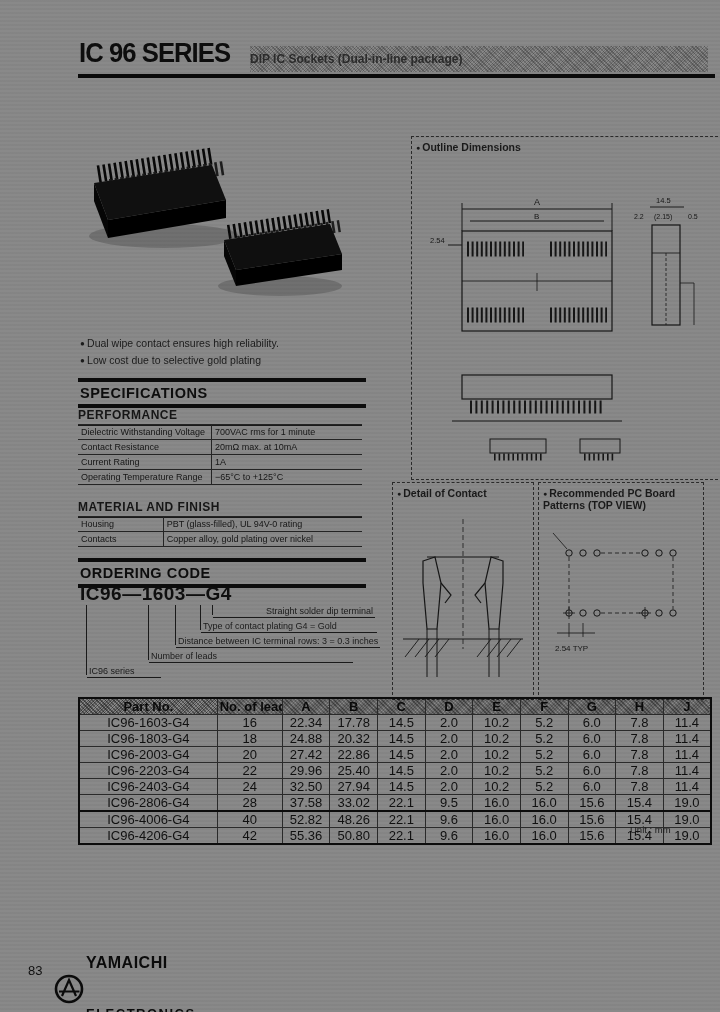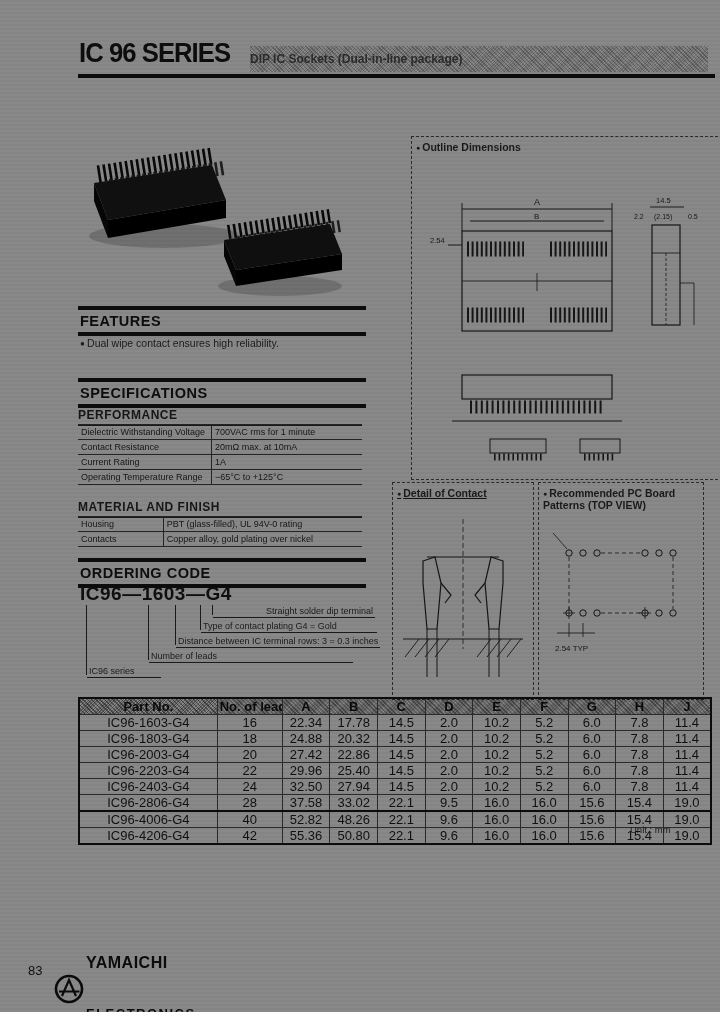--- a/index.html
+++ b/index.html
@@ -136,23 +136,23 @@
       <line x1="58" y1="254" x2="192" y2="254" stroke="#161616" stroke-width="13" stroke-dasharray="2,3.4"></line>
       <line x1="40" y1="268" x2="210" y2="268" stroke="#161616" stroke-width="1"></line>
 
       <rect x="78" y="286" width="56" height="14" fill="none" stroke="#161616" stroke-width="1"></rect>
       <line x1="82" y1="304" x2="130" y2="304" stroke="#161616" stroke-width="7" stroke-dasharray="1.6,3"></line>
       <rect x="168" y="286" width="40" height="14" fill="none" stroke="#161616" stroke-width="1"></rect>
       <line x1="172" y1="304" x2="204" y2="304" stroke="#161616" stroke-width="7" stroke-dasharray="1.6,3"></line>
     </svg>
   </div>
 
-  <div class="abs bar-heading" style="left:78px;top:306px;">FEATURES</div>
   <ul class="abs feature-list">
     <li>Dual wipe contact ensures high reliability.</li>
+    <li>Low cost due to selective gold plating</li>
   </ul>
 
   <div class="abs bar-heading" style="left:78px;top:378px;">SPECIFICATIONS</div>
   <div class="abs sub-heading" style="left:78px;top:408px;">PERFORMANCE</div>
   <table class="abs spec-table perf" style="left:78px;top:424px;">
     <tbody>
         <tr>
           <td>Dielectric Withstanding Voltage</td>
           <td>700VAC rms for 1 minute</td>
         </tr>
@@ -193,21 +193,21 @@
   <div class="abs conn" style="left:175px;top:605px;height:40px;"></div>
   <div class="abs conn" style="left:148px;top:605px;height:55px;"></div>
   <div class="abs conn" style="left:86px;top:605px;height:70px;"></div>
 
   <div class="abs callout" style="left:213px;top:606px;min-width:158px;text-align:right;">Straight solder dip terminal</div>
   <div class="abs callout" style="left:201px;top:621px;min-width:172px;">Type of contact plating G4 = Gold</div>
   <div class="abs callout" style="left:176px;top:636px;">Distance between IC terminal rows: 3 = 0.3 inches</div>
   <div class="abs callout" style="left:149px;top:651px;min-width:200px;">Number of leads</div>
   <div class="abs callout" style="left:87px;top:666px;min-width:70px;">IC96 series</div>
 
-  <div class="abs panel" style="left:392px;top:482px;width:142px;height:218px;text-decoration:underline;">
+  <div class="abs panel" style="left:392px;top:482px;width:142px;height:218px;">
     <div class="panel-heading">Detail of Contact</div>
     <svg width="140" height="196" viewBox="0 0 140 196">
       <line x1="70" y1="20" x2="70" y2="150" stroke="#1a1a1a" stroke-width="0.8" stroke-dasharray="5,3"></line>
 
       <path d="M30 62 L42 58 L48 84 L44 130 L34 130 L30 84 Z" fill="none" stroke="#161616" stroke-width="1.2"></path>
       <path d="M48 84 L58 96 L52 104" fill="none" stroke="#161616" stroke-width="1.2"></path>
 
       <path d="M110 62 L98 58 L92 84 L96 130 L106 130 L110 84 Z" fill="none" stroke="#161616" stroke-width="1.2"></path>
       <path d="M92 84 L82 96 L88 104" fill="none" stroke="#161616" stroke-width="1.2"></path>
       <line x1="34" y1="58" x2="106" y2="58" stroke="#161616" stroke-width="1"></line>

